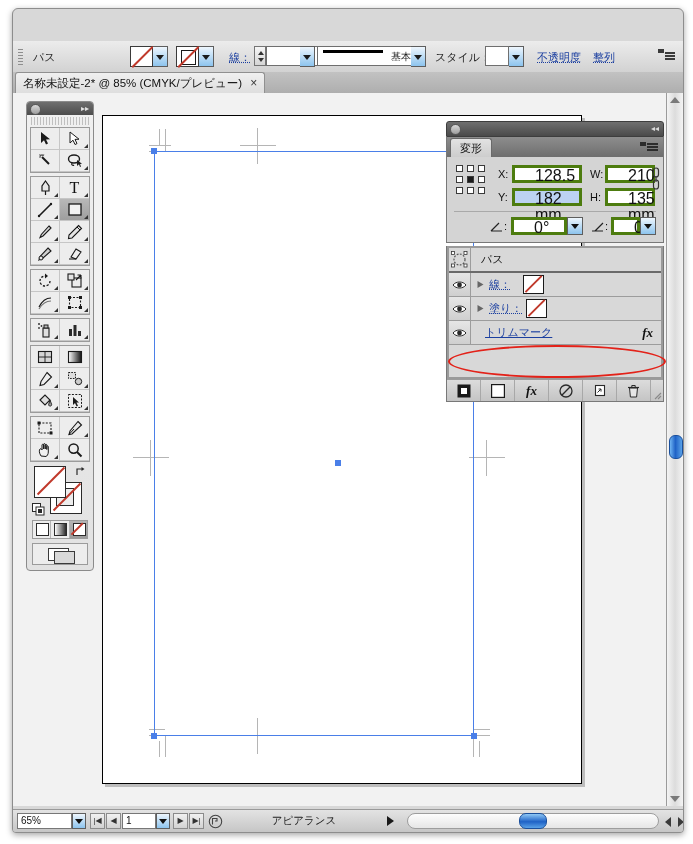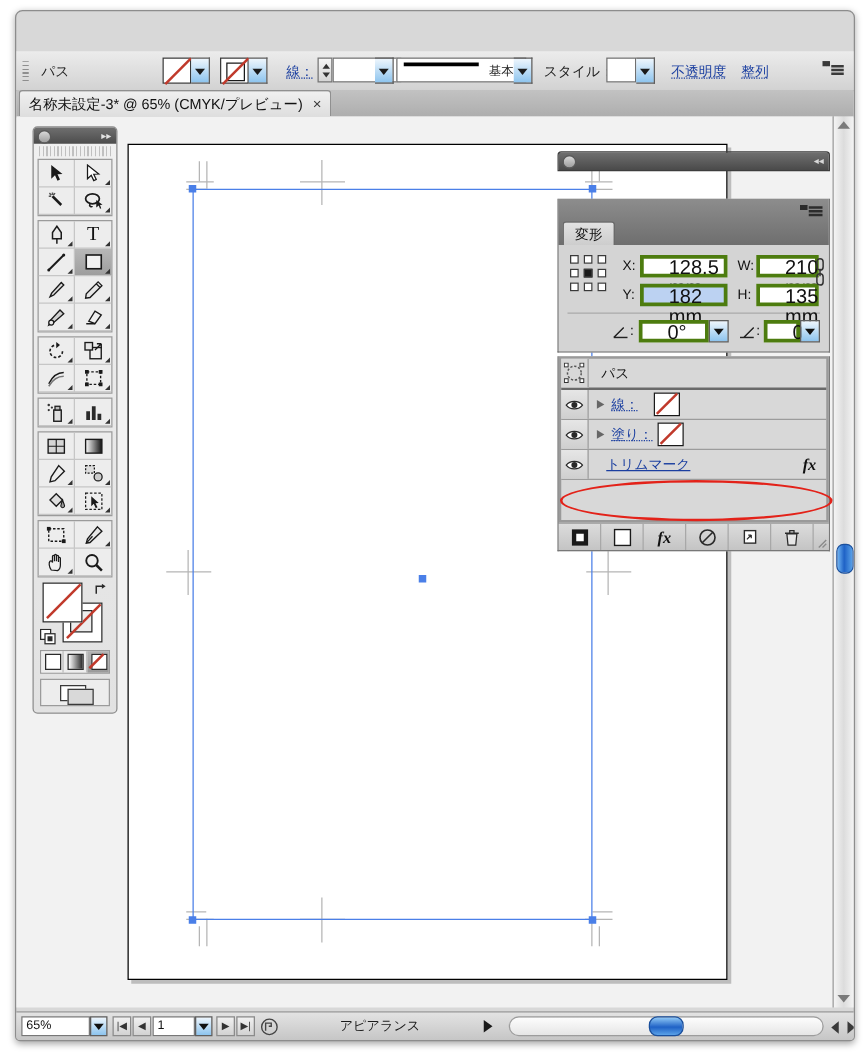--- a/index.html
+++ b/index.html
@@ -163,21 +163,21 @@
   .screenmode .s2{position:absolute;left:21px;top:7px;width:19px;height:11px;background:#d9d9d9;border:1.2px solid #3a3a3a;}
 
   
   .panel-dock{position:absolute;left:433px;top:112px;width:218px;}
   .dock-head{height:14px;background:linear-gradient(#6f6f6f,#4a4a4a);border:1px solid #3d3d3d;
      border-radius:3px 3px 0 0;position:relative;}
   .dock-head .circ{position:absolute;left:3px;top:2px;width:9px;height:9px;border-radius:50%;
      background:linear-gradient(#d9d9d9,#9d9d9d);border:1px solid #5a5a5a;}
   .dock-head .dbl{position:absolute;right:4px;top:2px;font-size:8px;color:#d8d8d8;line-height:9px;}
   .panel{background:#d4d4d4;border:1px solid #787878;border-top:none;}
-  .ptabrow{height:37px;background:linear-gradient(#8d8d8d,#6e6e6e);position:relative;display:flex;align-items:flex-end;margin-top:22px;}
+  .ptabrow{height:20px;background:linear-gradient(#8d8d8d,#6e6e6e);position:relative;display:flex;align-items:flex-end;}
   .ptab{height:19px;background:linear-gradient(#e2e2e2,#cdcdcd);border:1px solid #6a6a6a;border-bottom:none;
      border-radius:3px 3px 0 0;padding:0 9px;font-size:11px;color:#111;display:flex;align-items:center;
      box-sizing:border-box;margin-left:3px;}
   .pmenu{position:absolute;right:5px;top:4px;width:18px;height:12px;}
   .pmenu i{position:absolute;right:0;height:1.5px;background:#2c2c2c;}
   .pmenu .m1{top:2px;width:11px;} .pmenu .m2{top:5px;width:11px;} .pmenu .m3{top:8px;width:11px;}
   .pmenu .dot{top:1px;right:12px;width:0;height:0;border-top:4px solid #2c2c2c;border-left:3px solid transparent;border-right:3px solid transparent;}
   .pbody{background:#d4d4d4;padding:6px 7px 7px;}
 
   
@@ -275,21 +275,21 @@
     <div class="cb-menu">
       <i class="dot"></i>
           <i class="m1"></i>
           <i class="m2"></i>
           <i class="m3"></i>
     </div>
   </div>
 
   <div class="tabbar">
     <div class="doctab">
-      <span class="t">名称未設定-3* @ 65% (CMYK/プレビュー)</span>
+      <span class="t">名称未設定-2* @ 85% (CMYK/プレビュー)</span>
       <span class="x">×</span>
     </div>
   </div>
 
   <div class="canvas">
     <div class="artboard"></div>
 
     <div class="mark" style="left:136px;top:52px;width:22px;height:1.3px;"></div>
     <div class="mark" style="left:136px;top:58px;width:16px;height:1.3px;"></div>
     <div class="mark" style="left:152px;top:36px;width:1.3px;height:22px;"></div>

